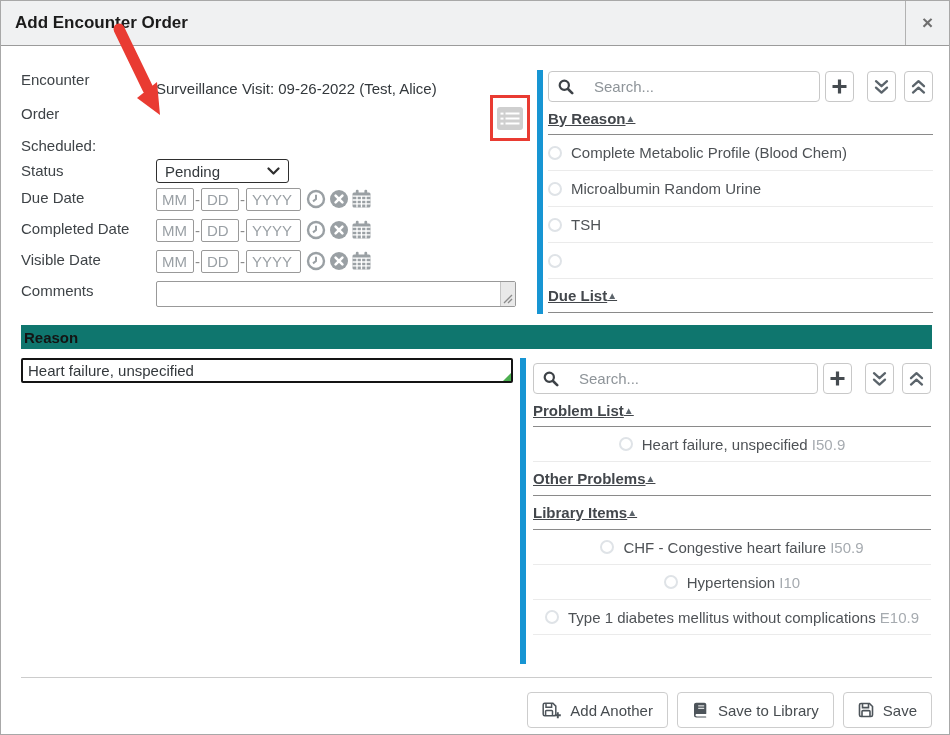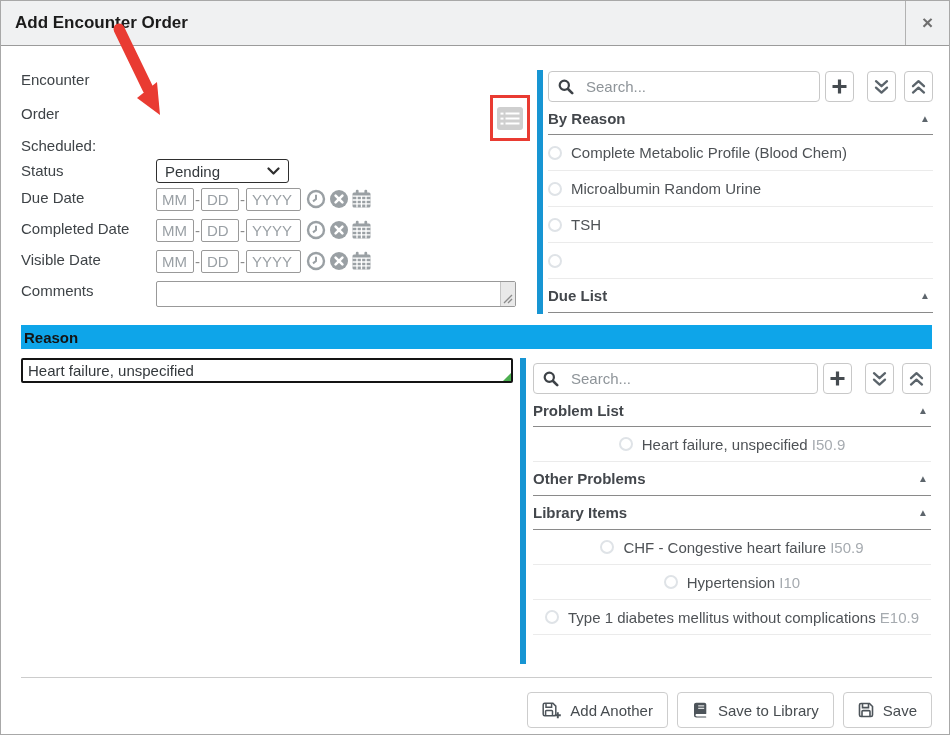--- a/index.html
+++ b/index.html
@@ -20,32 +20,32 @@
   .dark-border{border:2px solid #141414;border-radius:2px;}
   .dsep{position:absolute;color:#8b8b8b;}
   .sel{position:absolute;left:155px;top:158px;width:133px;height:24px;box-sizing:border-box;border:1.5px solid #2f2f2f;border-radius:3px;background:#fff;display:flex;align-items:center;justify-content:space-between;padding:0 8px;cursor:pointer;}
   .icon-abs{position:absolute;display:flex;align-items:center;justify-content:center;cursor:pointer;}
   
   .anno-box{position:absolute;left:489px;top:94px;width:40px;height:46px;box-sizing:border-box;border:3px solid #E93B32;display:flex;align-items:center;justify-content:center;z-index:6;}
   
   .comments-wrap{position:absolute;left:155px;top:280px;width:360px;height:26px;box-sizing:border-box;border:1px solid #999;border-radius:2px;background:#fff;}
   .grippie{position:absolute;right:0;top:0;bottom:0;width:15px;background:#e9e9e9;border-left:1px solid #c4c4c4;display:flex;align-items:flex-end;justify-content:flex-end;padding:2px;box-sizing:border-box;cursor:se-resize;}
   
-  .band{position:absolute;left:20px;top:324px;width:911px;height:24px;background:#0ea5e9;display:flex;align-items:center;font-weight:bold;color:#141414;padding-left:3px;box-sizing:border-box;}
+  .band{position:absolute;left:20px;top:324px;width:911px;height:24px;background:#0f766e;display:flex;align-items:center;font-weight:bold;color:#141414;padding-left:3px;box-sizing:border-box;}
   .reason-in{position:absolute;left:20px;top:357px;width:492px;height:25px;}
   .green-corner{position:absolute;right:2px;bottom:2px;width:0;height:0;border-left:8px solid transparent;border-bottom:8px solid #4CAF50;}
   
   .blue-bar{position:absolute;width:6px;background:#1795D3;}
   .panel{position:absolute;}
   .search-row{display:flex;align-items:center;height:31px;}
-  .search-box{height:31px;box-sizing:border-box;border:1px solid #c8c8c8;border-radius:4px;background:#fff;display:flex;align-items:center;padding:0 9px;gap:10px;}
+  .search-box{height:31px;box-sizing:border-box;border:1px solid #c8c8c8;border-radius:4px;background:#fff;display:flex;align-items:center;padding:0 9px;gap:18px;}
   .search-box input{border:0;outline:0;flex:1;font:15px "Liberation Sans",sans-serif;color:#33383c;background:transparent;min-width:0;}
   .search-box input::placeholder{color:#8e9499;}
   .icon-btn{width:29px;height:31px;box-sizing:border-box;border:1px solid #c8c8c8;border-radius:4px;background:#fff;display:flex;align-items:center;justify-content:center;cursor:pointer;flex:none;}
-  .sec-h{display:flex;align-items:center;justify-content:space-between;height:32px;border-bottom:1px solid #8a8a8a;font-weight:bold;color:#43474c;cursor:pointer;}
+  .sec-h{display:flex;align-items:center;justify-content:flex-start;height:32px;border-bottom:1px solid #8a8a8a;font-weight:bold;color:#43474c;cursor:pointer;text-decoration:underline;}
   .tri{font-size:10px;color:#5d656c;padding-right:3px;}
   .itm{display:flex;align-items:center;gap:9px;height:35px;border-bottom:1px solid #ebebeb;color:#4e5256;cursor:pointer;}
   .itm-34{height:34px;justify-content:center;}
   .radio{width:14px;height:14px;box-sizing:border-box;border-radius:50%;border:2px solid #dfe3e7;background:#fff;flex:none;}
   .code{color:#a6abb0;}
   
   .footer-line{position:absolute;left:20px;top:676px;width:911px;border-top:1px solid #ccc;}
   .footer{position:absolute;top:691px;right:17px;display:flex;gap:9px;}
   .btn{display:inline-flex;align-items:center;gap:9px;height:36px;box-sizing:border-box;border:1px solid #cdcdcd;border-radius:4px;background:#fff;color:#474c50;font-size:15px;padding:0 14px;cursor:pointer;white-space:nowrap;}
 </style>
@@ -60,20 +60,21 @@
       <span>×</span>
     </div>
   </div>
 
   <svg class="abs" style="left:105px;top:20px;z-index:10;pointer-events:none" width="70" height="105">
     <line x1="13" y1="8" x2="42" y2="68" stroke="#E93B32" stroke-width="11" stroke-linecap="round"></line>
     <polygon points="54,94 31,77 51,61" fill="#E93B32"></polygon>
   </svg>
 
   <span class="lbl" style="top:70px">Encounter</span>
+  <span class="abs" style="left:155px;top:79px;color:#33383c">Surveillance Visit: 09-26-2022 (Test, Alice)</span>
 
   <span class="lbl" style="top:104px">Order</span>
   <div class="anno-box">
     <span class="icon-abs" style="position:static">
       <svg width="28" height="25" viewBox="0 0 28 25">
         <rect x="1" y="1" width="26" height="23" rx="3" fill="#cfcfcf"></rect>
         <rect x="4.5" y="6.6" width="3" height="2" fill="#fff"></rect>
         <rect x="4.5" y="11.6" width="3" height="2" fill="#fff"></rect>
         <rect x="4.5" y="16.6" width="3" height="2" fill="#fff"></rect>
         <path d="M9.5 7.6h14M9.5 12.6h14M9.5 17.6h14" stroke="#fff" stroke-width="2"></path>

